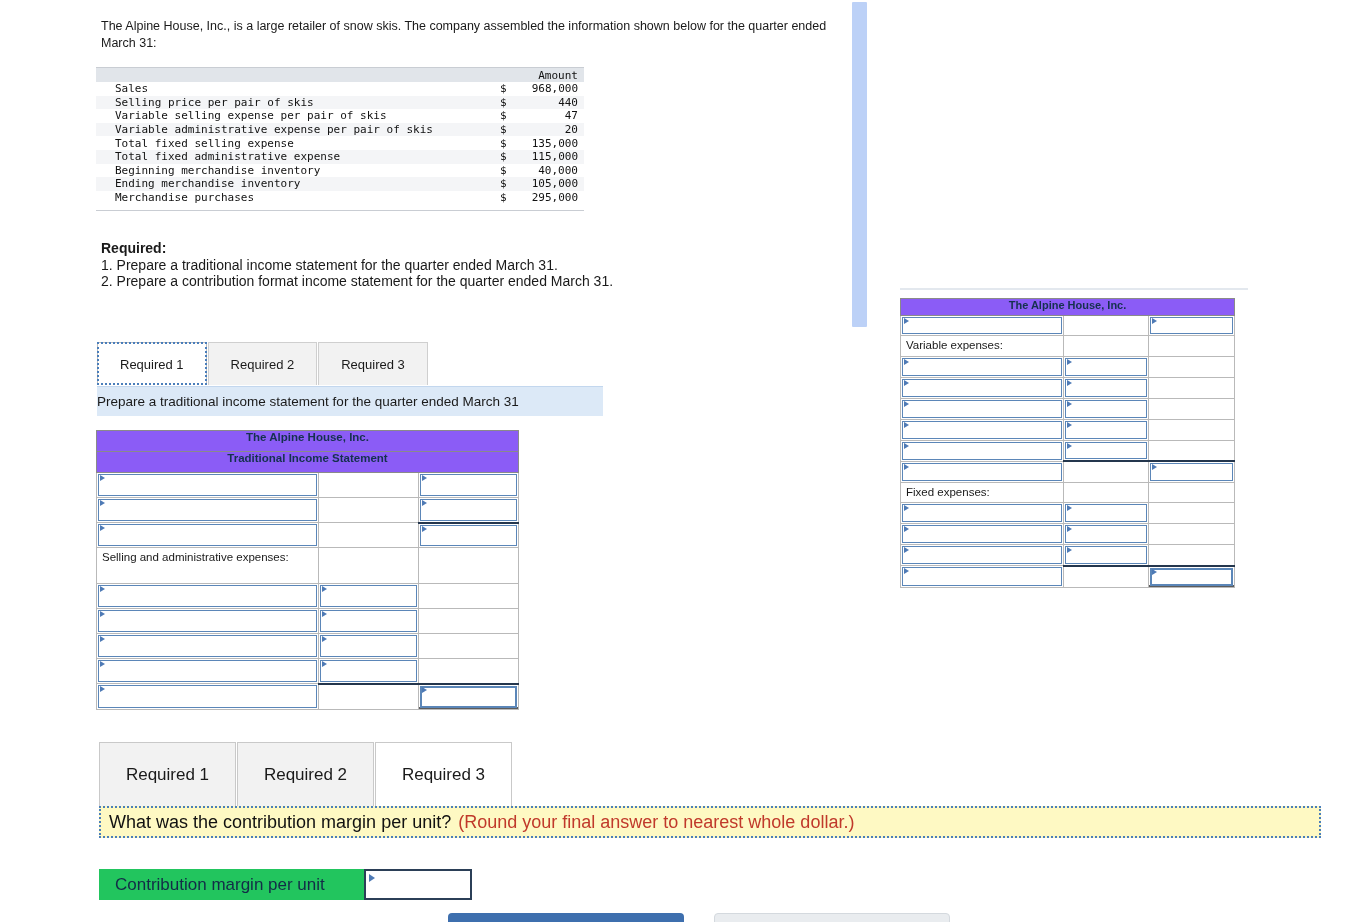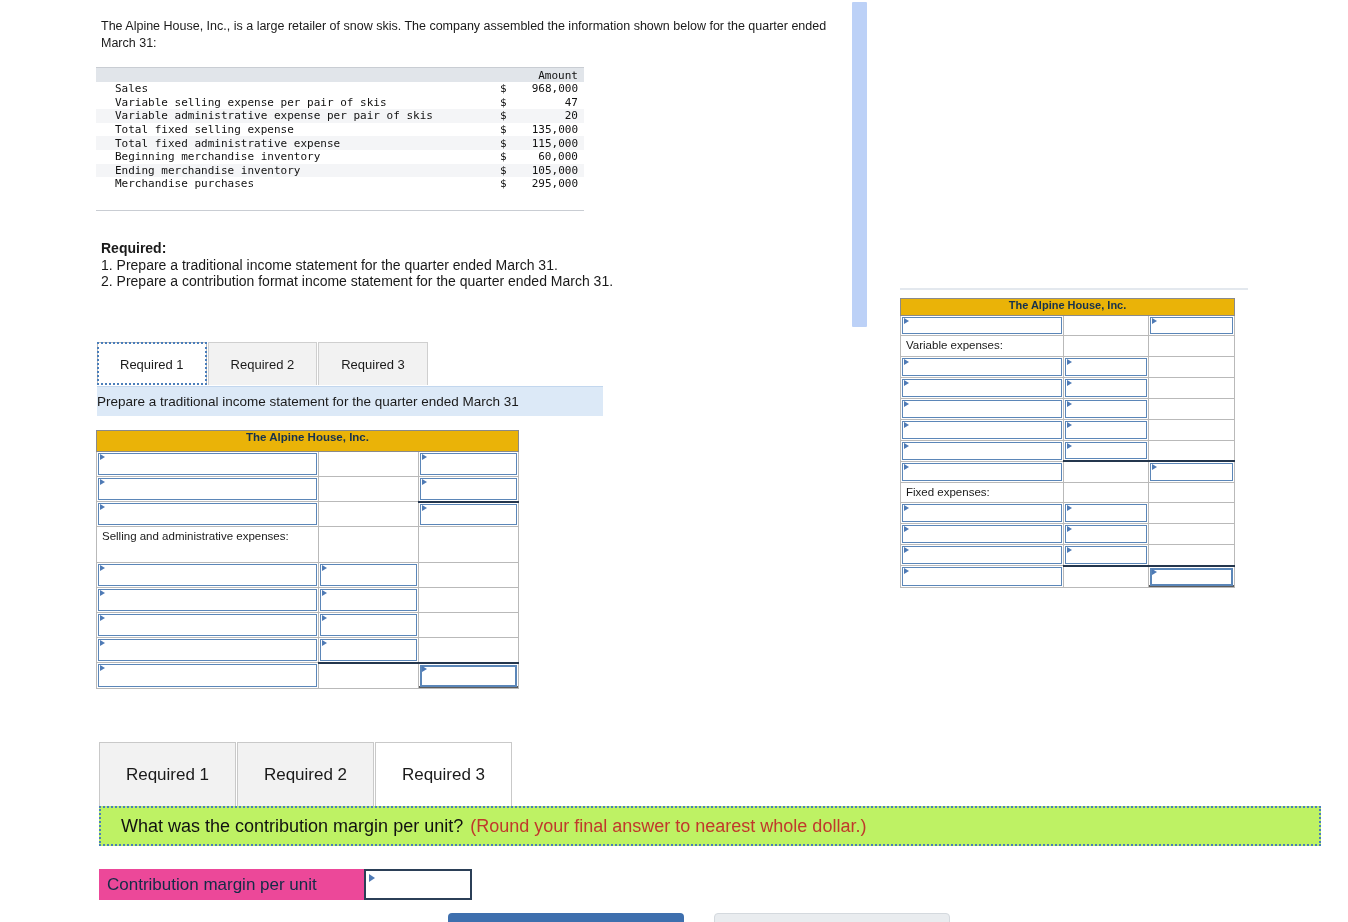--- a/index.html
+++ b/index.html
@@ -67,21 +67,21 @@
     background: #dce9f7; border-top: 1px solid #c3d7ee;
     display: flex; align-items: center; 
     font-size: 13.5px; color: #1a1a1a;
   }
 
   
   .ws { position: absolute; border-collapse: collapse;
         background: #ffffff; font-size: 11.5px; color: #1a1a1a; }
   .ws td { border: 1px solid #b9b9b9; padding: 0; vertical-align: top; }
   .ws .tbl-title {
-    background: #eab308; text-align: center; font-weight: bold;
+    background: #8b5cf6; text-align: center; font-weight: bold;
     color: #15314e; border: 1px solid #8a8a8a;
   }
   .ws .txt-cell { padding: 3px 4px 3px 5px; line-height: 13.5px; background:#fff; }
 
   
   .fld { position: relative; background: #ffffff; }
   .fld .box {
     position: absolute; left: 1px; right: 1px; top: 1px; bottom: 1px;
     border: 1.6px solid #5b86b8; background: #ffffff;
   }
@@ -116,33 +116,33 @@
     height: 64px; width: 137px;
     display: flex; align-items: center; justify-content: center;
     font-size: 17px; color: #1a1a1a;
     background: #f2f2f2; border: 1px solid #c9c9c9; border-bottom: none;
     margin-right: 1px;
   }
   .tab-lg.active { background: #ffffff; border-color: #c9c9c9; }
 
   
   .q-strip {
-    position: absolute; left: 99px; top: 806px; width: 1222px; height: 40px;
-    background: #bef264;
+    position: absolute; left: 99px; top: 806px; width: 1222px; height: 32px;
+    background: #fef9c3;
     border: 2px dotted #4a7ebb;
-    display: flex; align-items: center; padding-left: 20px;
+    display: flex; align-items: center; padding-left: 8px;
     font-size: 18px; color: #111;
   }
   .q-strip .q-note { color: #c0392b; margin-left: 7px; }
 
   
   .ans-row { position: absolute; left: 99px; top: 869px; display: flex; }
   .ans-label {
-    width: 265px; height: 31px; background: #ec4899;
-    display: flex; align-items: center; padding-left: 8px;
+    width: 265px; height: 31px; background: #22c55e;
+    display: flex; align-items: center; padding-left: 16px;
     font-size: 17px; color: #132c47;
   }
   .ans-input {
     position: relative; width: 108px; height: 31px;
     background: #ffffff; border: 2px solid #2b3f57;
   }
   .ans-input .arrow {
     position: absolute; left: 3px; top: 3px; width: 0; height: 0;
     border-left: 6px solid #4e7ab5;
     border-top: 4.5px solid transparent;
@@ -172,20 +172,25 @@
         <tr class="hdr">
           <td></td>
           <td></td>
           <td class="hdr-amt">Amount</td>
         </tr>
         <tr class="body">
           <td class="lbl">Sales</td>
           <td class="cur">$</td>
           <td class="amt">968,000</td>
         </tr>
+        <tr class="body alt">
+          <td class="lbl">Selling price per pair of skis</td>
+          <td class="cur">$</td>
+          <td class="amt">440</td>
+        </tr>
         <tr class="body">
           <td class="lbl">Variable selling expense per pair of skis</td>
           <td class="cur">$</td>
           <td class="amt">47</td>
         </tr>
         <tr class="body alt">
           <td class="lbl">Variable administrative expense per pair of skis</td>
           <td class="cur">$</td>
           <td class="amt">20</td>
         </tr>
@@ -195,21 +200,21 @@
           <td class="amt">135,000</td>
         </tr>
         <tr class="body alt">
           <td class="lbl">Total fixed administrative expense</td>
           <td class="cur">$</td>
           <td class="amt">115,000</td>
         </tr>
         <tr class="body">
           <td class="lbl">Beginning merchandise inventory</td>
           <td class="cur">$</td>
-          <td class="amt">60,000</td>
+          <td class="amt">40,000</td>
         </tr>
         <tr class="body alt">
           <td class="lbl">Ending merchandise inventory</td>
           <td class="cur">$</td>
           <td class="amt">105,000</td>
         </tr>
         <tr class="body">
           <td class="lbl">Merchandise purchases</td>
           <td class="cur">$</td>
           <td class="amt">295,000</td>
@@ -243,20 +248,23 @@
   <table class="ws" style="left:96px; top:430px; width:423px;">
     <colgroup>
         <col style="width:222px">
         <col style="width:101px">
         <col style="width:100px">
       </colgroup>
     <tbody>
       <tr>
         <td class="tbl-title" colspan="3" style="height:21px">The Alpine House, Inc.</td>
       </tr>
+      <tr>
+        <td class="tbl-title" colspan="3" style="height:21px">Traditional Income Statement</td>
+      </tr>
 
       <tr>
         <td class="fld" style="height:25px">
           <div class="box"></div>
             <div class="arrow"></div>
           </td>
         <td class="fld plain"></td>
         <td class="fld">
           <div class="box"></div>
             <div class="arrow"></div>

